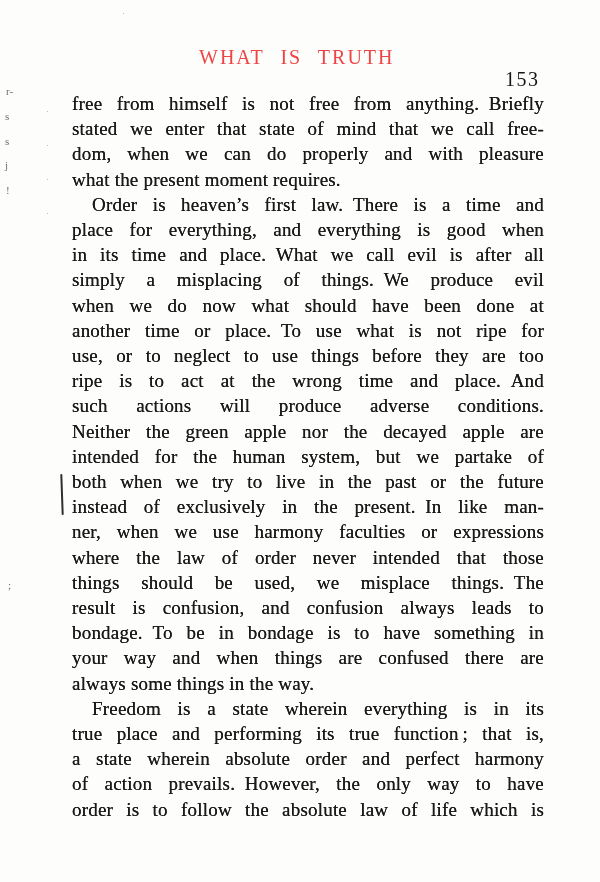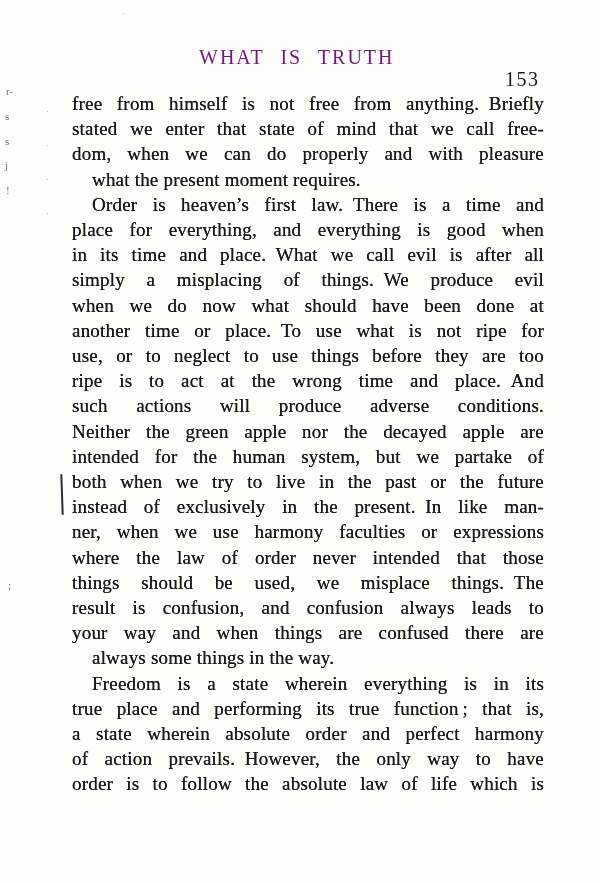--- a/index.html
+++ b/index.html
@@ -6,34 +6,34 @@
   .page {
     position:relative; width:600px; height:882px;
     background:#fdfdfc; overflow:hidden;
     font-family:"Liberation Serif","DejaVu Serif",serif;
     color:#1a1a1a;
   }
   .header { position:absolute; top:46px; left:0; width:600px; height:26px; }
   .header .title {
     position:absolute; left:199px; top:0;
     font-size:20px; letter-spacing:2px; word-spacing:9px;
-    color:#701a75;
+    color:#ef4444;
   }
   .header .pagenum {
     position:absolute; left:505px; top:0;
     font-size:20px; letter-spacing:1.5px; color:#161616;margin-top:22px;
   }
   .bodytext { position:absolute; left:72px; top:91px; width:472px; }
   .line {
     font-size:19px; line-height:25.2px; letter-spacing:0.2px;
     text-align:justify; text-align-last:justify;
     text-shadow:0 0 0.4px currentColor;
     white-space:normal;
   }
-  .line.last { text-align-last:left;margin-left:20px; }
+  .line.last { text-align-last:left; }
   .line.indent { padding-left:20px; }
   .mark {
     position:absolute; color:#6e6e6e; font-size:11px; line-height:11px;
     font-family:"Liberation Serif",serif;
   }
   .mark.speck { color:#9a9a9a; font-size:9px; }
   .pen-stroke {
     position:absolute; left:61px; top:474px; width:2px; height:41px;
     background:#2e2e2e; border-radius:2px; transform:rotate(-2deg);
   }
@@ -68,20 +68,21 @@
       <div class="line">ripe is to act at the wrong time and place. And</div>
       <div class="line">such actions will produce adverse conditions.</div>
       <div class="line">Neither the green apple nor the decayed apple are</div>
       <div class="line">intended for the human system, but we partake of</div>
       <div class="line">both when we try to live in the past or the future</div>
       <div class="line">instead of exclusively in the present. In like man-</div>
       <div class="line">ner, when we use harmony faculties or expressions</div>
       <div class="line">where the law of order never intended that those</div>
       <div class="line">things should be used, we misplace things. The</div>
       <div class="line">result is confusion, and confusion always leads to</div>
+      <div class="line">bondage. To be in bondage is to have something in</div>
       <div class="line">your way and when things are confused there are</div>
       <div class="line last">always some things in the way.</div>
     </div>
 
     <div class="para">
       <div class="line indent">Freedom is a state wherein everything is in its</div>
       <div class="line">true place and performing its true function ; that is,</div>
       <div class="line">a state wherein absolute order and perfect harmony</div>
       <div class="line">of action prevails. However, the only way to have</div>
       <div class="line">order is to follow the absolute law of life which is</div>

